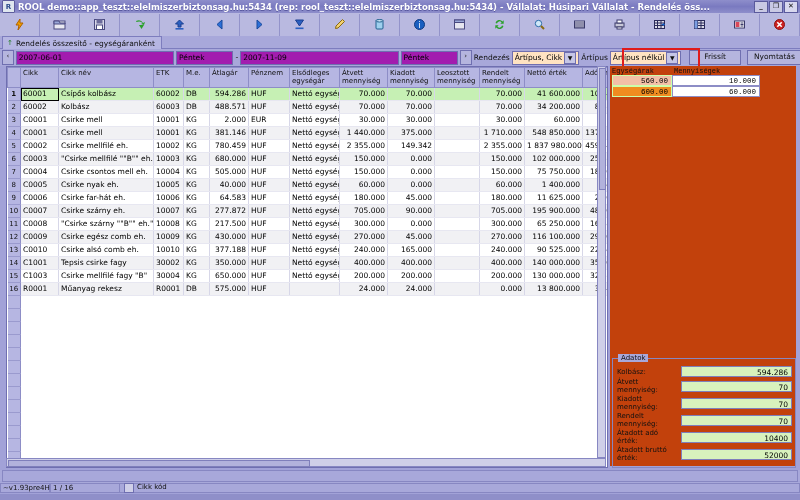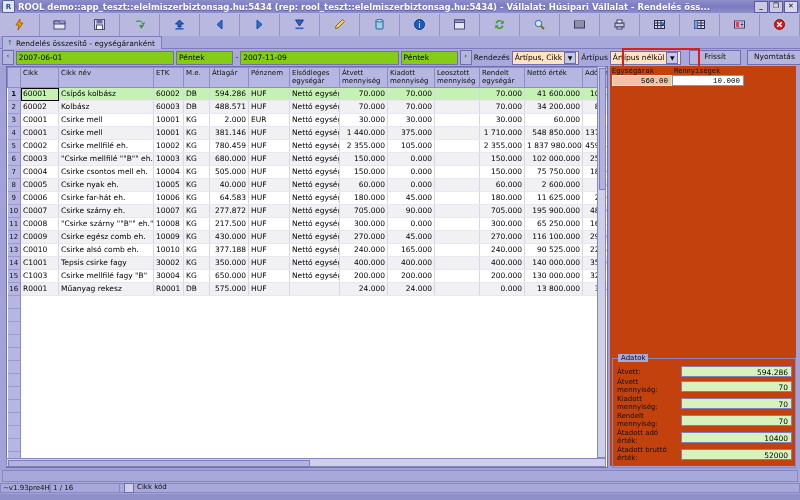--- a/index.html
+++ b/index.html
@@ -48,21 +48,21 @@
     display:flex;align-items:center;gap:3px;font-size:7.5px;color:#111;
   }
   .tab .arrow{color:#1d7a1d;font-size:7px;}
   .tabstrip .tabline{position:absolute;left:0;top:12px;width:800px;height:1px;background:#7d7dbe;}
 
   
   .filterbar{position:absolute;left:0;top:49px;width:800px;height:17px;background:#a8a8da;
     display:flex;align-items:center;padding:0 2px;gap:2px;}
   .navbtn{width:11px;height:13px;background:#b5b5de;border:1px solid #6f6fb0;
     font-size:7px;line-height:11px;text-align:center;color:#222;}
-  .fld{height:12px;background:#84cc16;border:1px solid #6f6fb0;
+  .fld{height:12px;background:#a21caf;border:1px solid #6f6fb0;
     font-size:7.5px;line-height:12px;padding:0 2px;color:#000;overflow:hidden;white-space:nowrap;}
   .dash{font-size:8px;color:#333;}
   .lbl{font-size:7.5px;color:#111;white-space:nowrap;}
   .combo{height:12px;background:#ffe3c2;border:1px solid #6f6fb0;
     font-size:7.5px;line-height:12px;padding:0 2px;color:#000;display:flex;align-items:center;}
   .combo span.txt{flex:1 1 auto;white-space:nowrap;overflow:hidden;}
   .combo .arw{width:10px;height:10px;margin-left:2px;background:#c6c6e6;border:1px solid #6f6fb0;
     font-size:6px;line-height:9px;text-align:center;color:#111;flex:0 0 auto;}
   .btn{height:13px;min-width:46px;background:#b5b5de;border:1px solid #6f6fb0;
     font-size:7.5px;line-height:12px;text-align:center;color:#111;}
@@ -93,21 +93,21 @@
   td.cellsel{outline:1px solid #000;outline-offset:-1px;}
 
   
   .rightpanel{position:absolute;left:610px;top:66px;width:186px;height:400px;background:#c2410c;font-family:Liberation Mono, monospace;}
   .egy-head{display:flex;font-size:7px;color:#111;padding:1px 0 0 2px;}
   .egy-head .c1{width:62px;}
   .egy-head .c2{width:70px;}
   .egy-row{display:flex;margin-left:2px;}
   .egy-row .price{width:60px;height:11px;line-height:11px;font-size:7.5px;text-align:right;
     padding-right:3px;border:1px solid #cfa;box-sizing:border-box;}
-  .egy-row .qty{width:72px;height:11px;line-height:11px;font-size:7.5px;text-align:right;
+  .egy-row .qty{width:88px;height:11px;line-height:11px;font-size:7.5px;text-align:right;
     padding-right:3px;background:#fff;border:1px solid #8d8dc6;box-sizing:border-box;}
 
   
   .adatok{position:absolute;left:612px;top:358px;width:182px;height:108px;
     border:1px solid #8787c2;}
   .adatok .legend{position:absolute;left:5px;top:-5px;background:#a8a8da;
     padding:0 3px;font-size:7px;color:#111;}
   .arow{display:flex;align-items:center;margin:1px 3px 0 4px;}
   .arow .al{width:64px;font-size:7px;color:#111;}
   .arow .av{flex:1 1 auto;height:11px;line-height:11px;background:#d8f2bd;
@@ -326,21 +326,21 @@
             <th>Cikk</th>
             <th>Cikk név</th>
             <th>ETK</th>
             <th>M.e.</th>
             <th>Átlagár</th>
             <th>Pénznem</th>
             <th>Elsődleges egységár</th>
             <th>Átvett mennyiség</th>
             <th>Kiadott mennyiség</th>
             <th>Leosztott mennyiség</th>
-            <th>Rendelt egységár</th>
+            <th>Rendelt mennyiség</th>
             <th>Nettó érték</th>
             <th>Adó érték</th>
           </tr>
         </thead>
       <tbody>
           <tr class="sel">
             <td class="rn">1</td>
             <td class=" cellsel">60001</td>
             <td>Csípős kolbász</td>
             <td>60002</td>
@@ -406,21 +406,21 @@
           <tr>
             <td class="rn">5</td>
             <td>C0002</td>
             <td>Csirke mellfilé eh.</td>
             <td>10002</td>
             <td>KG</td>
             <td class="num">780.459</td>
             <td>HUF</td>
             <td>Nettó egységár</td>
             <td class="num">2 355.000</td>
-            <td class="num">105.000</td>
+            <td class="num">149.342</td>
             <td class="num"></td>
             <td class="num">2 355.000</td>
             <td class="num">1 837 980.000</td>
             <td class="num">459 495.000</td>
           </tr>
           <tr class="alt">
             <td class="rn">6</td>
             <td>C0003</td>
             <td>"Csirke mellfilé ""B"" eh."</td>
             <td>10003</td>
@@ -457,21 +457,21 @@
             <td>Csirke nyak eh.</td>
             <td>10005</td>
             <td>KG</td>
             <td class="num">40.000</td>
             <td>HUF</td>
             <td>Nettó egységár</td>
             <td class="num">60.000</td>
             <td class="num">0.000</td>
             <td class="num"></td>
             <td class="num">60.000</td>
-            <td class="num">2 600.000</td>
+            <td class="num">1 400.000</td>
             <td class="num">600.000</td>
           </tr>
           <tr>
             <td class="rn">9</td>
             <td>C0006</td>
             <td>Csirke far-hát eh.</td>
             <td>10006</td>
             <td>KG</td>
             <td class="num">64.583</td>
             <td>HUF</td>
@@ -832,28 +832,32 @@
   <div class="rightpanel">
     <div class="egy-head">
       <div class="c1">Egységárak</div>
       <div class="c2">Mennyiségek</div>
     </div>
     <div id="unit-price-rows">
         <div class="egy-row">
           <div class="price" style="background: rgb(243, 192, 168);">560.00</div>
           <div class="qty">10.000</div>
         </div>
+        <div class="egy-row">
+          <div class="price" style="background: rgb(240, 140, 32);">600.00</div>
+          <div class="qty">60.000</div>
+        </div>
       </div>
   </div>
 
   <div class="adatok">
     <div class="legend">Adatok</div>
     <div id="details-rows" style="padding-top:6px">
         <div class="arow">
-          <div class="al">Átvett:</div>
+          <div class="al">Kolbász:</div>
           <div class="av">594.286</div>
         </div>
         <div class="arow">
           <div class="al">Átvett mennyiség:</div>
           <div class="av">70</div>
         </div>
         <div class="arow">
           <div class="al">Kiadott mennyiség:</div>
           <div class="av">70</div>
         </div>

